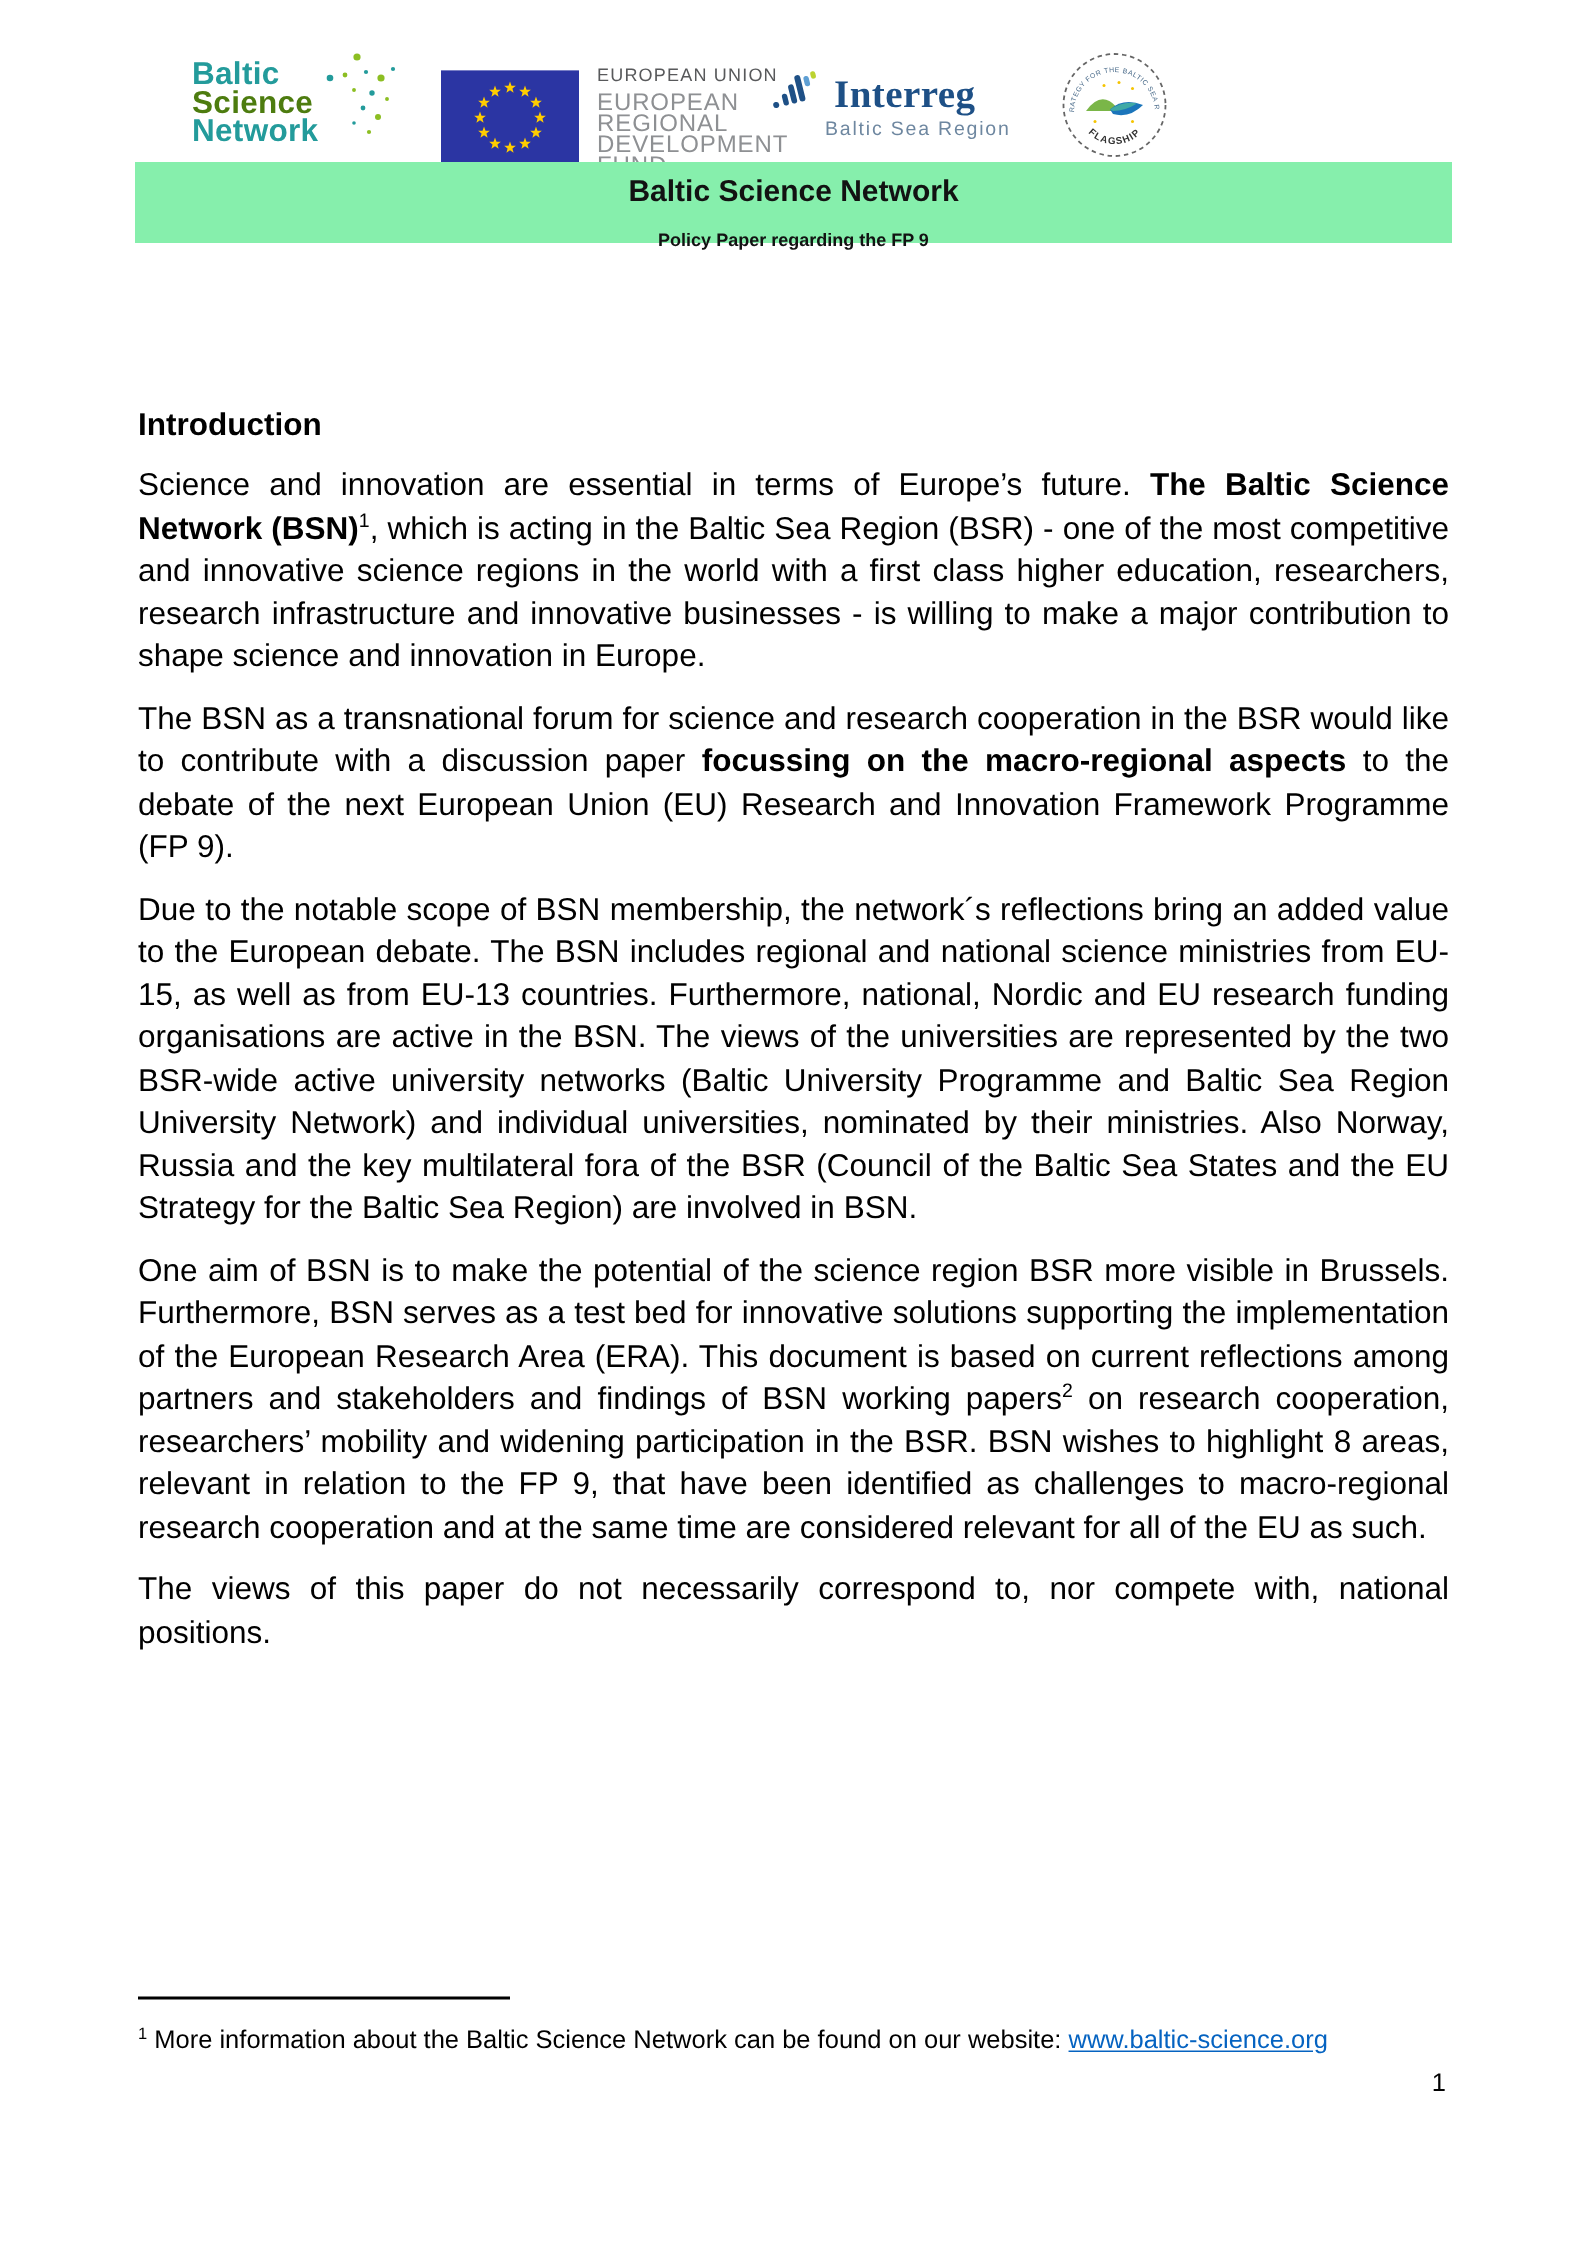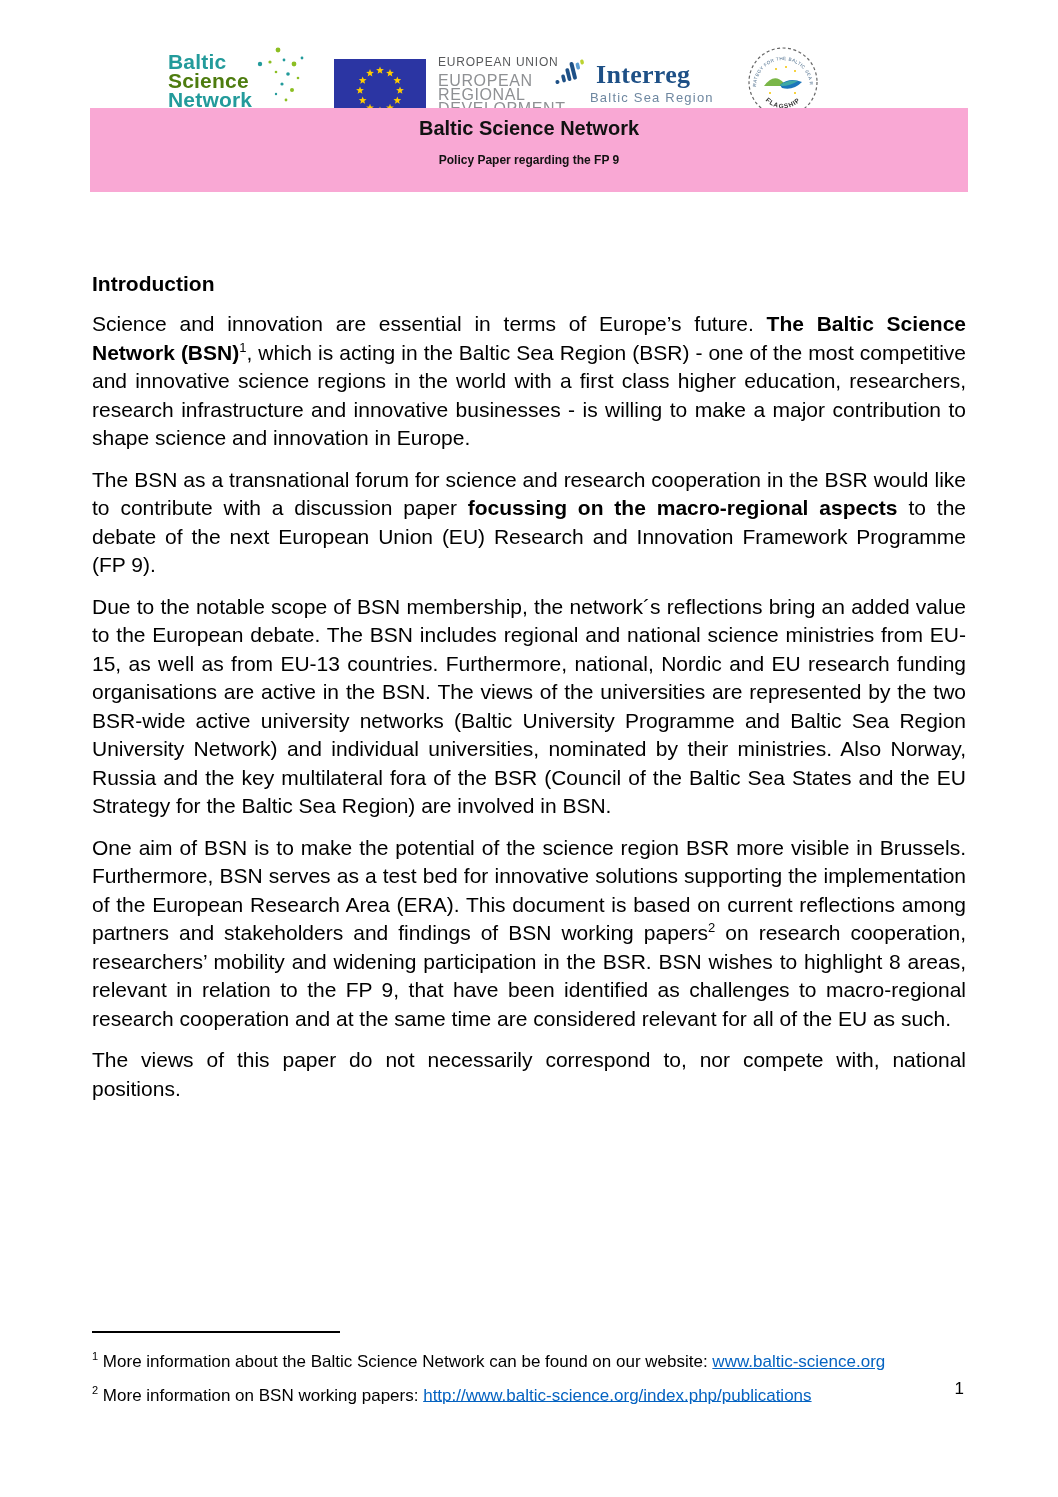--- a/index.html
+++ b/index.html
@@ -3,21 +3,21 @@
 <meta charset="utf-8">
 <style>
   * { margin:0; padding:0; box-sizing:border-box; }
   html,body { background:#ffffff; }
   .page {
     position:relative; width:1058px; height:1497px; background:#ffffff;
     font-family:"Liberation Sans", Arial, sans-serif; color:#111; overflow:hidden;
   }
 
   
-  .logos { position:absolute; left:0; top:12px; width:897px; height:106px;margin-left:40px; }
+  .logos { position:absolute; left:0; top:0; width:897px; height:106px; }
 
   .bsn-logo { position:absolute; left:128px; top:40px; width:150px; height:64px; }
   .bsn-logo .wordmark { font-weight:bold; font-size:21px; line-height:19px; letter-spacing:0.2px; }
   .bsn-teal  { color:#239B9B; }
   .bsn-green { color:#4d7c0f; }
   .bsn-dots  { position:absolute; left:78px; top:-10px; }
 
   .eu-block { position:absolute; left:294px; top:43px; }
   .eu-flag  { position:absolute; left:0; top:4px; width:92px; height:63px; background:#2B35A3; }
   .eu-text  { position:absolute; left:104px; top:0; width:130px; }
@@ -26,22 +26,22 @@
 
   .interreg { position:absolute; left:512px; top:42px; width:170px; }
   .interreg-row { display:flex; align-items:flex-end; }
   .interreg-word { font-size:26px; font-weight:bold; color:#1E5086; letter-spacing:0.3px; line-height:26px;font-family:Liberation Serif, serif; }
   .interreg-sub  { font-size:13px; color:#6E87A0; letter-spacing:1.2px; margin-top:2px; margin-left:38px; }
 
   .badge { position:absolute; left:706px; top:33px; width:74px; height:74px; }
 
   
   .banner {
-    position:absolute; left:90px; top:108px; width:878px; height:84px;
-    background:#f9a8d4; text-align:center; color:#121212;
+    position:absolute; left:90px; top:108px; width:878px; height:54px;
+    background:#86efac; text-align:center; color:#121212;
   }
   .banner .line1 { padding-top:9px; font-size:20px; font-weight:bold; }
   .banner .line2 { margin-top:13px; font-size:12px; font-weight:bold; }
 
   
   .content { position:absolute; left:92px; top:272px; width:874px; }
   .content h2 { font-size:21px; font-weight:bold; color:#000; margin:0 0 14px 0; }
   .content p {
     font-size:21px; line-height:28.5px; text-align:justify; color:#000;
     margin:0 0 13px 0;
@@ -171,18 +171,17 @@
         <p><span>Due to the notable scope of BSN membership, the network´s reflections bring an added value to the European debate. The BSN includes regional and national science ministries from EU-15, as well as from EU-13 countries. Furthermore, national, Nordic and EU research funding organisations are active in the BSN. The views of the universities are represented by the two BSR-wide active university networks (Baltic University Programme and Baltic Sea Region University Network) and individual universities, nominated by their ministries. Also Norway, Russia and the key multilateral fora of the BSR (Council of the Baltic Sea States and the EU Strategy for the Baltic Sea Region) are involved in BSN.</span></p>
         <p><span>One aim of BSN is to make the potential of the science region BSR more visible in Brussels. Furthermore, BSN serves as a test bed for innovative solutions supporting the implementation of the European Research Area (ERA). This document is based on current reflections among partners and stakeholders and findings of BSN working papers</span><sup>2</sup><span> on research cooperation, researchers’ mobility and widening participation in the BSR. BSN wishes to highlight 8 areas, relevant in relation to the FP 9, that have been identified as challenges to macro-regional research cooperation and at the same time are considered relevant for all of the EU as such.</span></p>
         <p><span>The views of this paper do not necessarily correspond to, nor compete with, national positions.</span></p>
       </div>
   </div>
 
   <div class="footnote-area">
     <div class="fn-rule"></div>
     <div id="footnotes">
         <div class="footnote"><sup>1</sup><span> More information about the Baltic Science Network can be found on our website: </span><a>www.baltic-science.org</a></div>
-        <div class="footnote"><sup>2</sup><span> More information on BSN working papers: </span><a>http://www.baltic-science.org/index.php/publications</a></div>
       </div>
   </div>
 
   <div class="page-number">1</div>
 </div>
 
 </body></html>

